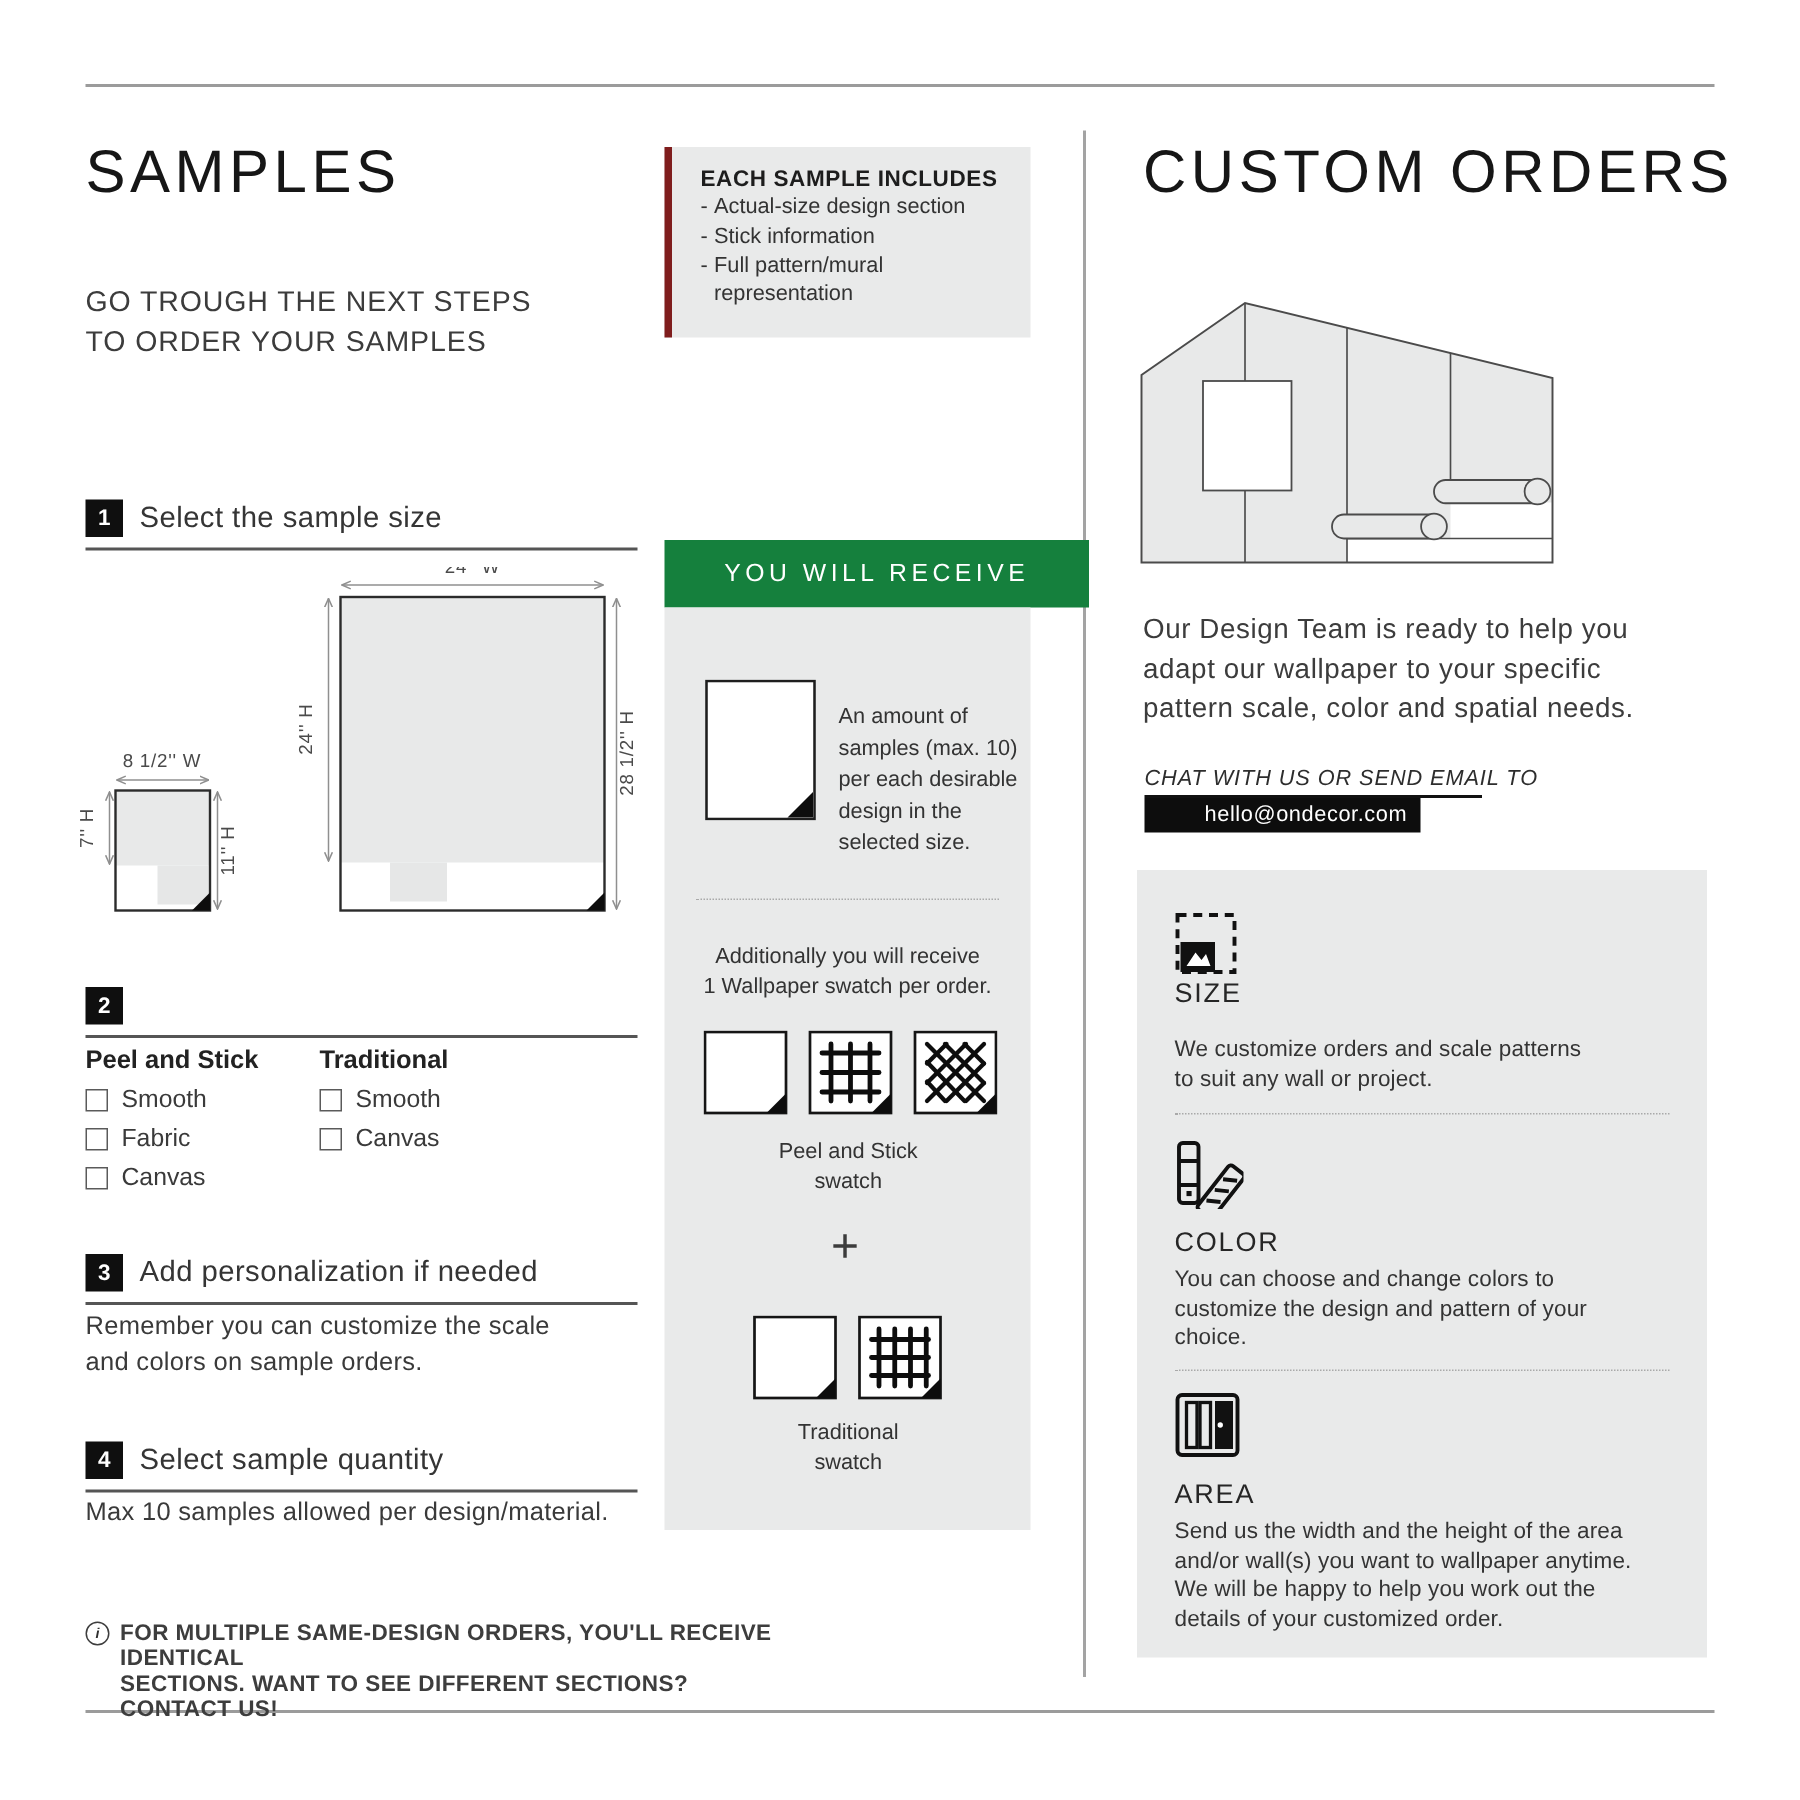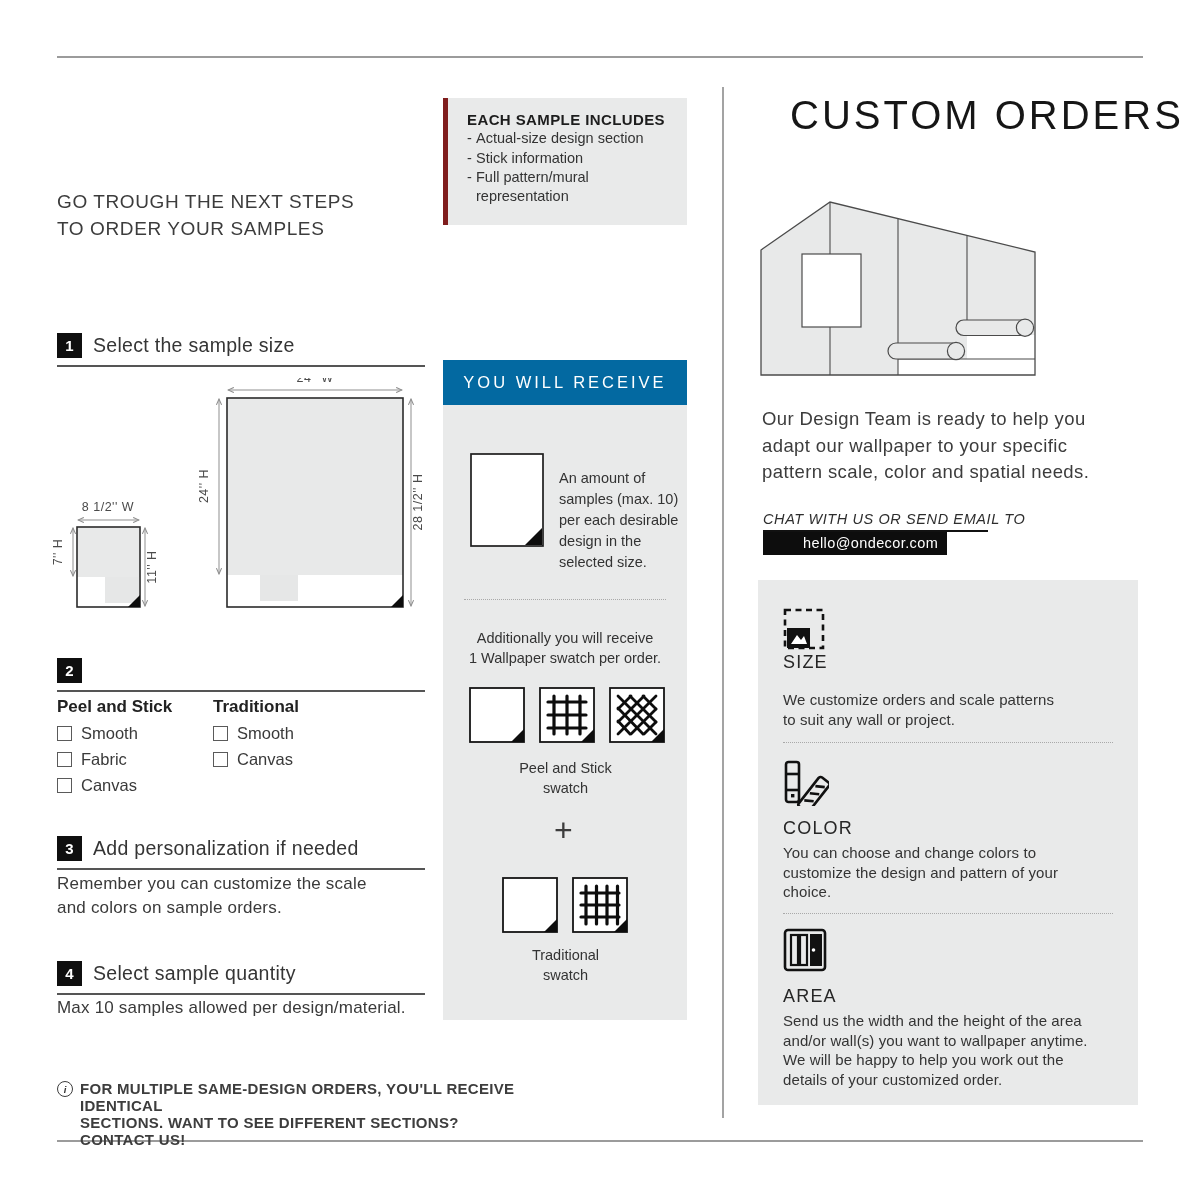--- a/index.html
+++ b/index.html
@@ -22,21 +22,21 @@
   .footnote{font-size:15px;line-height:17px;letter-spacing:0.3px;color:#3d3d3d;font-weight:bold;}
   .info-circ{display:inline-flex;width:14px;height:14px;border:1.3px solid #3d3d3d;border-radius:50%;
              align-items:center;justify-content:center;font-size:9.5px;font-style:italic;font-weight:700;
              flex:0 0 14px;margin-top:1px;}
   .inc-box{position:absolute;left:443px;top:98px;width:244px;height:127px;background:#e9eaea;
            border-left:5px solid #7f1d1d;box-sizing:border-box;padding:13px 10px 0 19px;}
   .inc-title{font-size:15px;font-weight:600;letter-spacing:0.4px;color:#1d1d1d;}
   .inc-item{display:flex;font-size:14.5px;line-height:18.5px;color:#333;margin-top:1px;}
   .inc-item .dash{flex:0 0 9px;}
   .inc-item .t{white-space:pre-line;}
-  .receive-head{position:absolute;left:443px;top:360px;width:244px;height:45px;background:#0369a1;
+  .receive-head{position:absolute;left:443px;top:360px;width:283px;height:45px;background:#15803d;
                 color:#fff;display:flex;align-items:center;justify-content:center;
                 font-size:16.5px;letter-spacing:3px;}
   .receive-panel{position:absolute;left:443px;top:405px;width:244px;height:615px;background:#e9eaea;}
   .dotted{position:absolute;border-top:1.6px dotted #a9a9a9;}
   .small-center{font-size:14.5px;line-height:20px;color:#333;text-align:center;white-space:pre-line;}
   .plus{font-size:32px;font-weight:300;color:#3c3c3c;}
   .chat-lbl{font-size:14.5px;letter-spacing:0.6px;color:#2d2d2d;font-style:italic;}
   .chat-underline{position:absolute;background:#111;height:2px;}
   .email-box{position:absolute;background:#0d0d0d;color:#fff;font-size:14.5px;letter-spacing:0.4px;
              padding:3px 9px 4px 8px;}
@@ -48,20 +48,21 @@
 </head>
 <body>
 
 <div id="page">
 
   <div class="rule" style="left:57px;top:56px;width:1086px;"></div>
   <div class="rule" style="left:57px;top:1140px;width:1086px;"></div>
 
   <div class="vrule" style="left:722px;top:87px;height:1031px;"></div>
 
+  <div class="abs big-title" style="left:57px;top:93px;">SAMPLES</div>
 
   <div class="abs intro" style="left:57px;top:188px;">GO TROUGH THE NEXT STEPS
 TO ORDER YOUR SAMPLES</div>
 
   <div class="step-head" style="top:333px;">
     <div class="step-row">
       <div class="badge">1</div>
       <div class="step-title">Select the sample size</div>
     </div>
   </div>
@@ -252,21 +253,21 @@
         <line x1="9" y1="16" x2="47" y2="16"></line>
           <line x1="9" y1="28" x2="47" y2="28"></line>
           <line x1="9" y1="40" x2="47" y2="40"></line>
       </g>
       <path d="M42,55 L55,55 L55,42 Z" fill="#0d0d0d"></path>
     </g>
   </svg>
   <div class="abs small-center" style="left:478px;top:945px;width:175px;">Traditional
 swatch</div>
 
-  <div class="abs big-title" style="left:762px;top:93px;margin-left:28px;">CUSTOM ORDERS</div>
+  <div class="abs big-title" style="left:762px;top:93px;">CUSTOM ORDERS</div>
 
   <svg class="abs" style="left:758px;top:200px;" width="280" height="180" viewBox="0 0 280 180">
     <polygon points="3,175 3,50 72,2 277,52 277,175" fill="#e8e9e9"></polygon>
     <rect x="140" y="159" width="137" height="16" fill="#ffffff"></rect>
     <rect x="209" y="135" width="68" height="40" fill="#ffffff"></rect>
     <polygon points="3,175 3,50 72,2 277,52 277,175" fill="none" stroke="#4b4b4b" stroke-width="1.3"></polygon>
     <line x1="72" y1="2" x2="72" y2="175" stroke="#4b4b4b" stroke-width="1.1"></line>
     <line x1="140" y1="18.6" x2="140" y2="175" stroke="#4b4b4b" stroke-width="1.1"></line>
     <line x1="209" y1="35.4" x2="209" y2="135" stroke="#4b4b4b" stroke-width="1.1"></line>
     <line x1="140" y1="159" x2="277" y2="159" stroke="#4b4b4b" stroke-width="1.1"></line>

